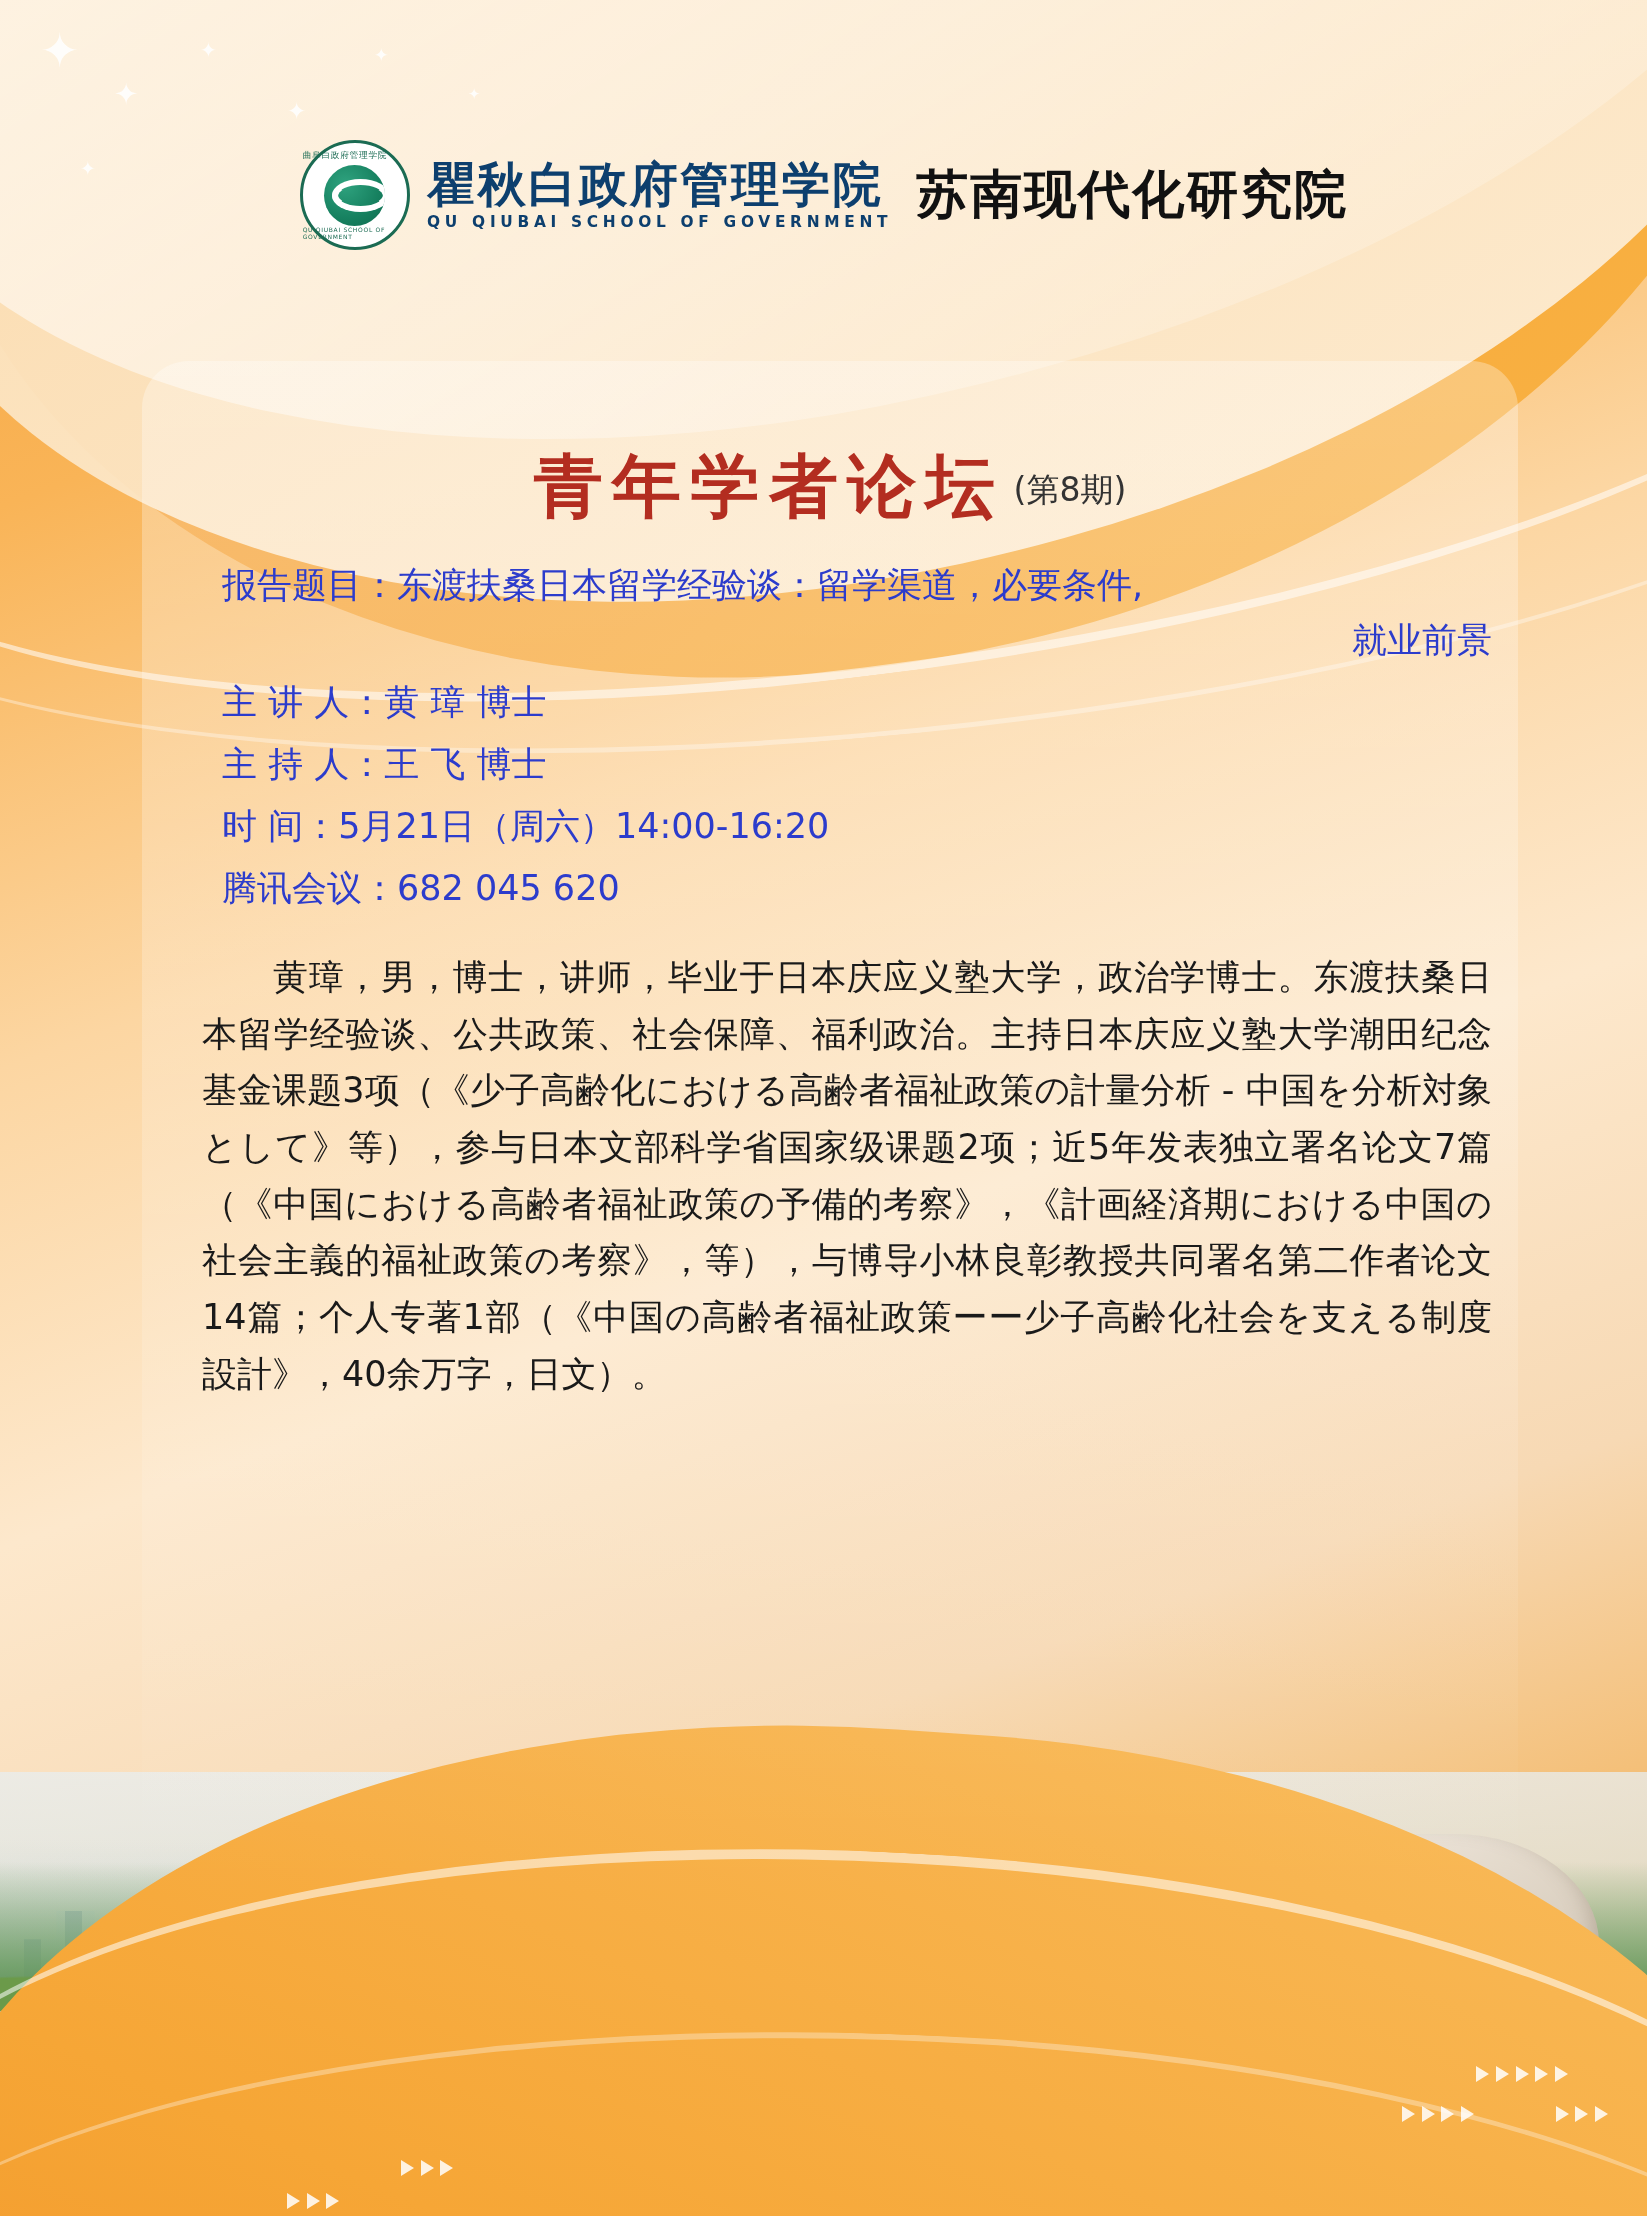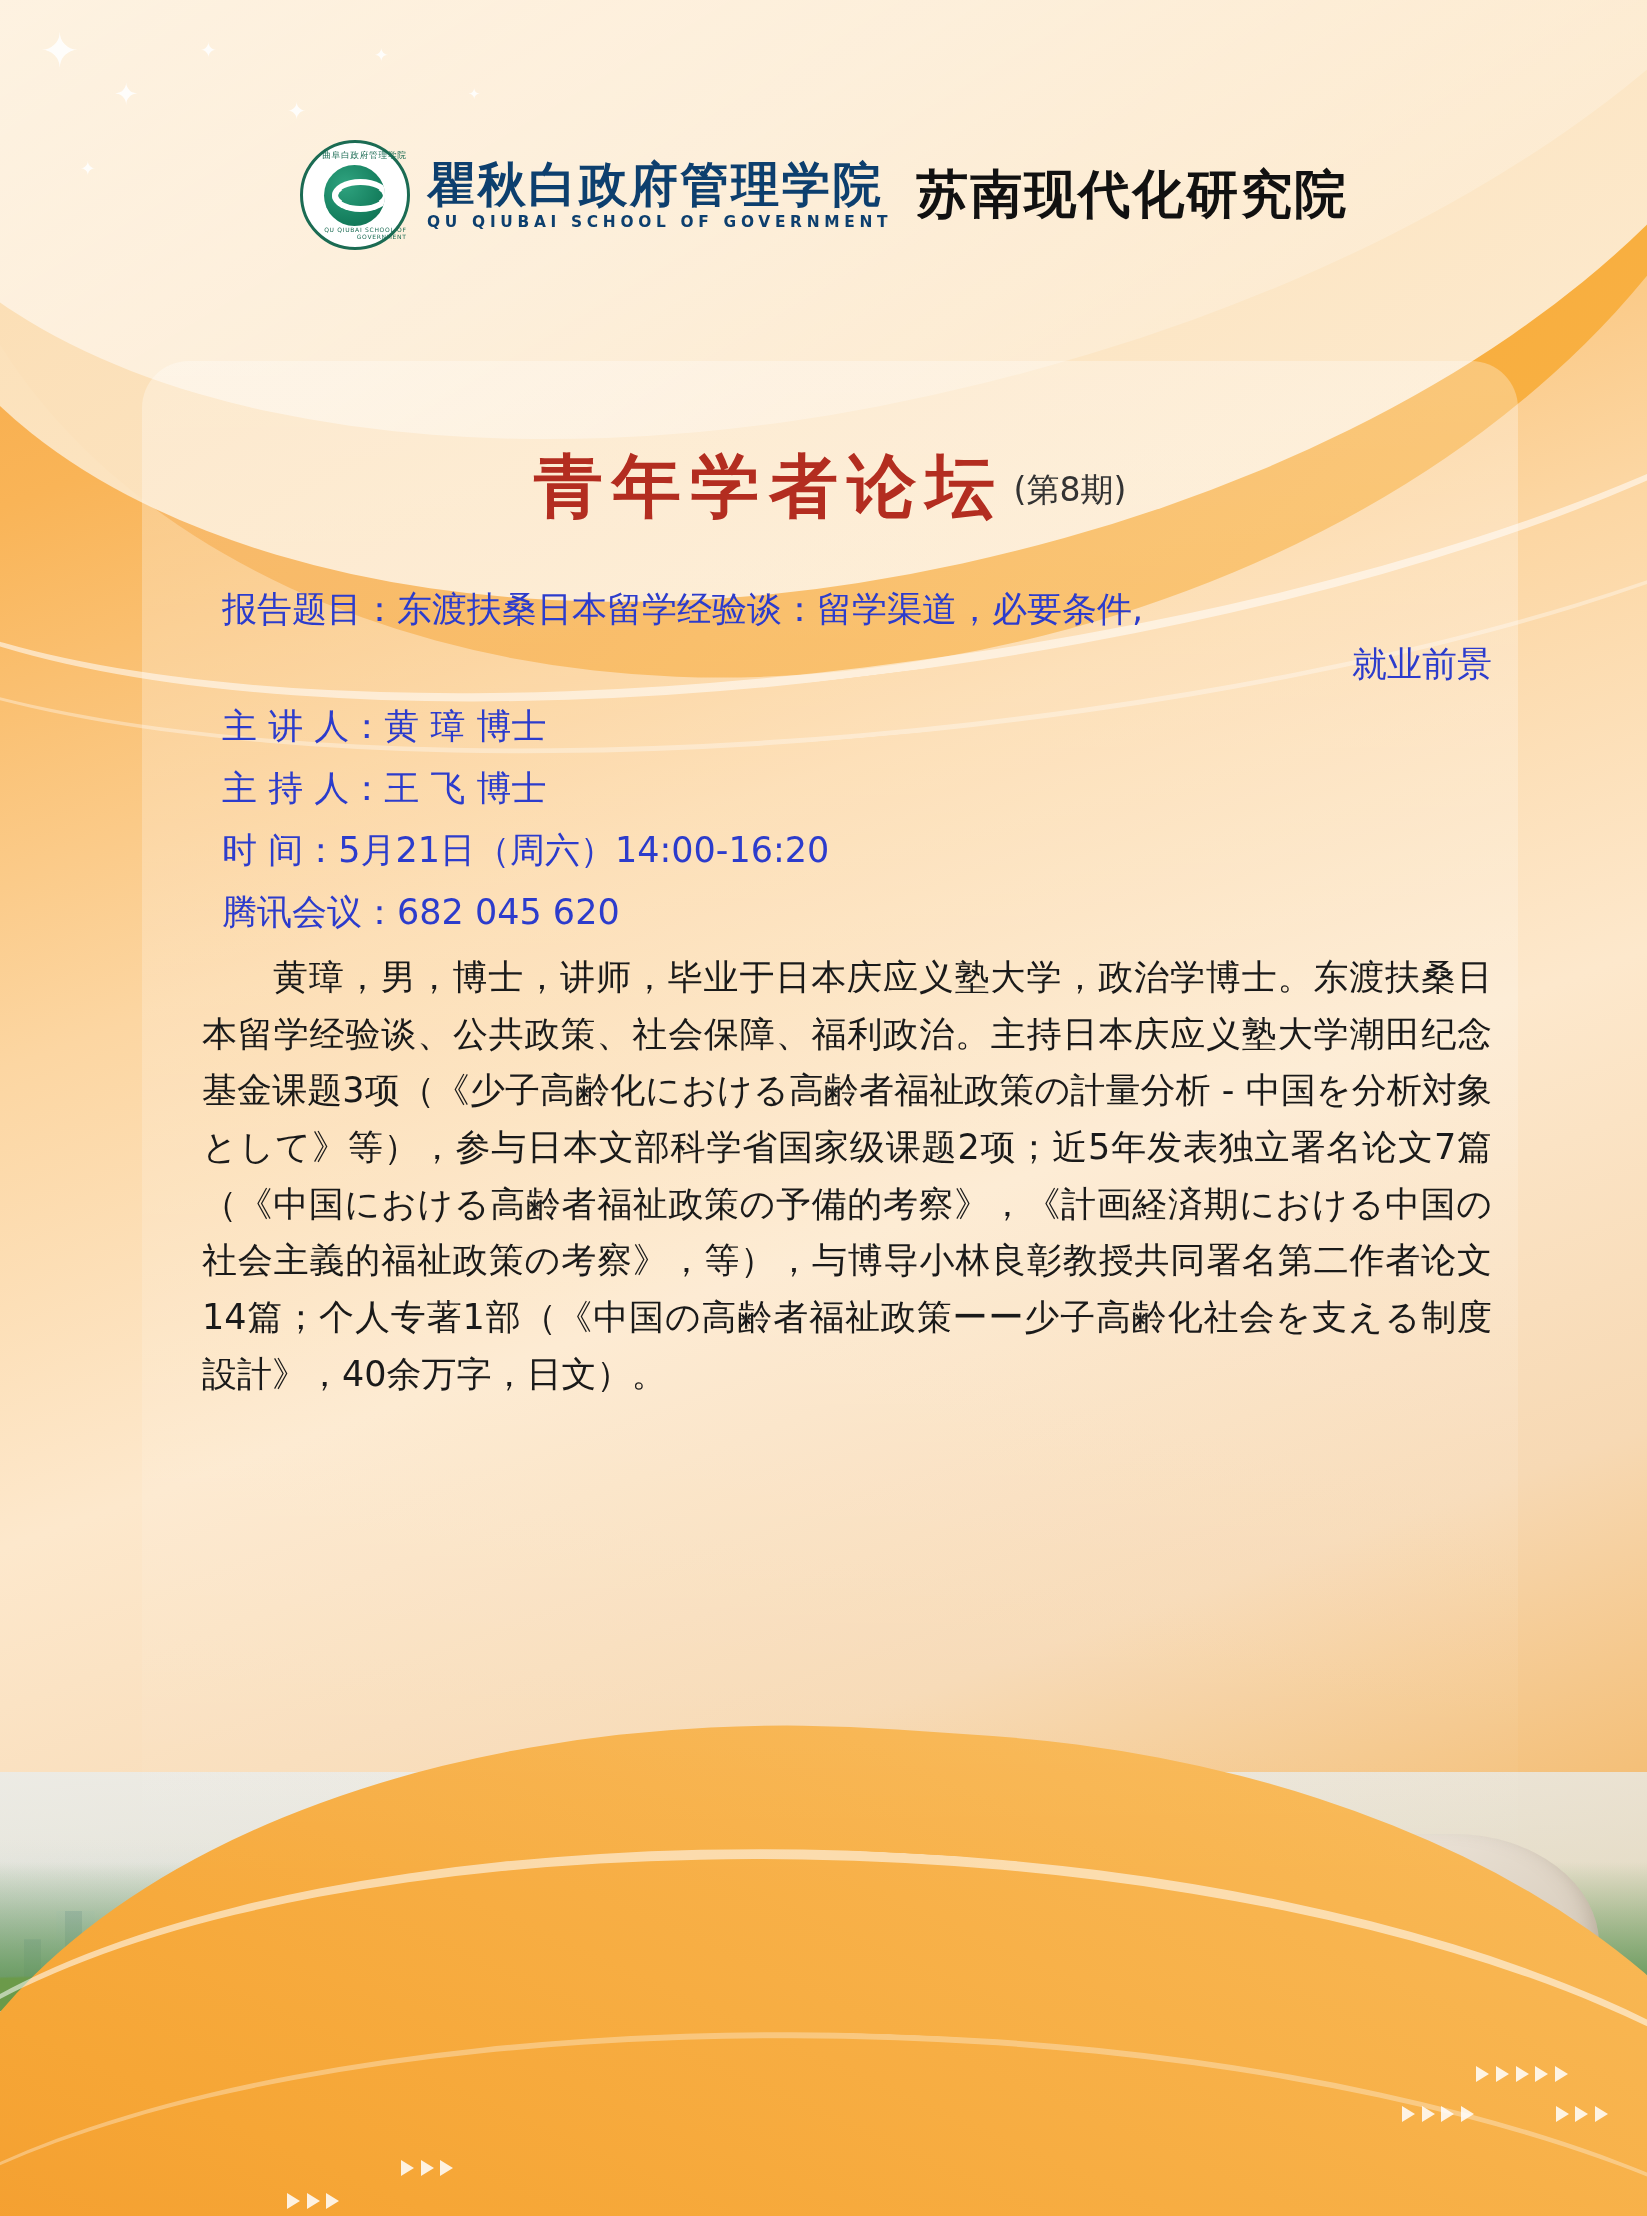--- a/index.html
+++ b/index.html
@@ -272,21 +272,21 @@
     background: #ffffff;
     display: flex;
     align-items: center;
     justify-content: center;
     flex: 0 0 auto;
   }
   .logo-mark .ring-text-top,
   .logo-mark .ring-text-bottom {
     position: absolute;
     width: 100%;
-    text-align: right;
+    text-align: left;
     font-size: 8.7px;
     color: #1b6b53;
     letter-spacing: 0.7px;
   }
   .logo-mark .ring-text-top { top: 6.7px; }
   .logo-mark .ring-text-bottom { bottom: 6.7px; font-size: 6px; }
   .logo-inner {
     width: 61px;
     height: 61px;
     border-radius: 50%;
@@ -362,21 +362,21 @@
   .title-sub {
     font-size: 33px;
     color: #333333;
     margin-left: 9.4px;
     vertical-align: 9.4px;
   }
 
   .info {
     position: absolute;
     left: 80px;
-    top: 222px;
+    top: 198px;
     width: 1270px;
     color: #2c3ccc;
     font-size: 35px;
     line-height: 1.5;
   }
   .info-line {
     display: flex;
     align-items: flex-start;
     margin-bottom: 9.4px;
   }

